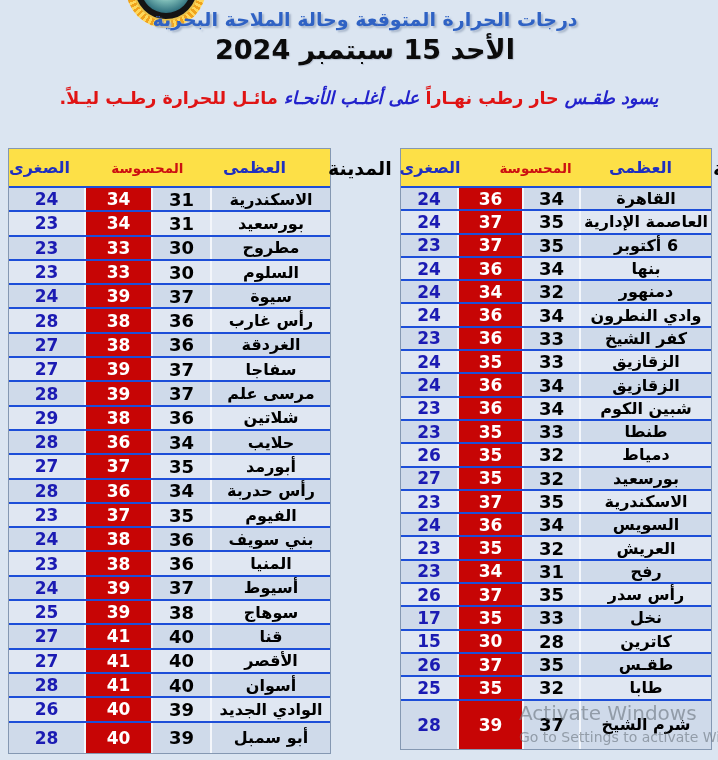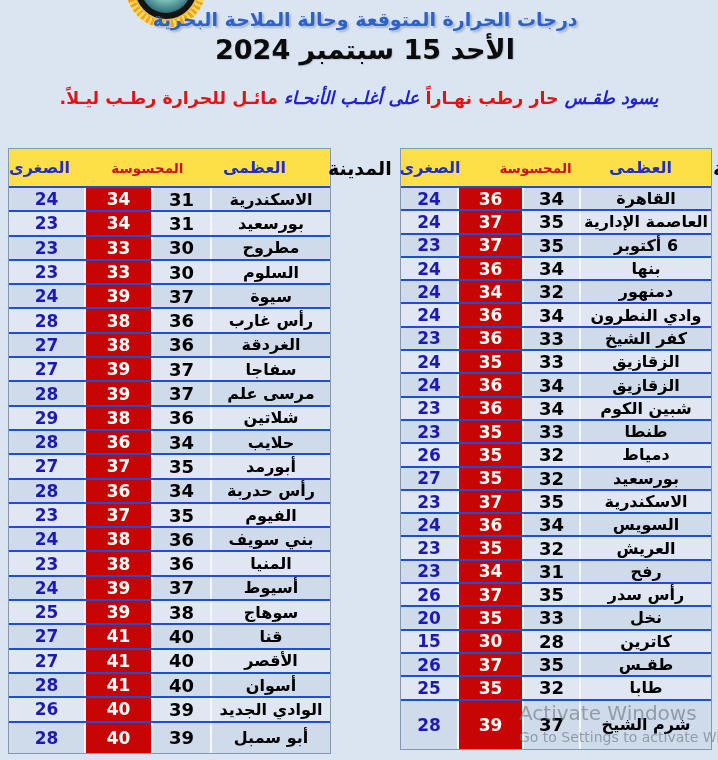--- a/index.html
+++ b/index.html
@@ -430,21 +430,21 @@
           <div class="cell max">31</div>
           <div class="cell city" dir="rtl">رفح</div>
         </div>
         <div class="trow">
           <div class="cell min">26</div>
           <div class="cell feels">37</div>
           <div class="cell max">35</div>
           <div class="cell city" dir="rtl">رأس سدر</div>
         </div>
         <div class="trow">
-          <div class="cell min">20</div>
+          <div class="cell min">17</div>
           <div class="cell feels">35</div>
           <div class="cell max">33</div>
           <div class="cell city" dir="rtl">نخل</div>
         </div>
         <div class="trow">
           <div class="cell min">15</div>
           <div class="cell feels">30</div>
           <div class="cell max">28</div>
           <div class="cell city" dir="rtl">كاترين</div>
         </div>

